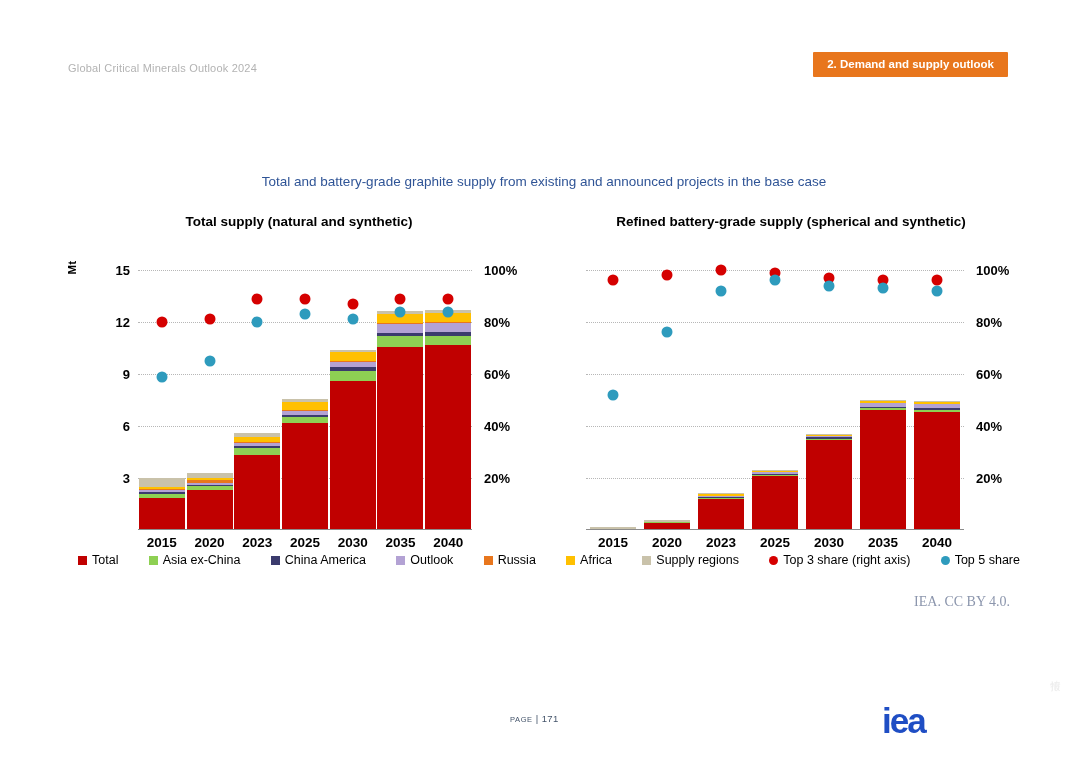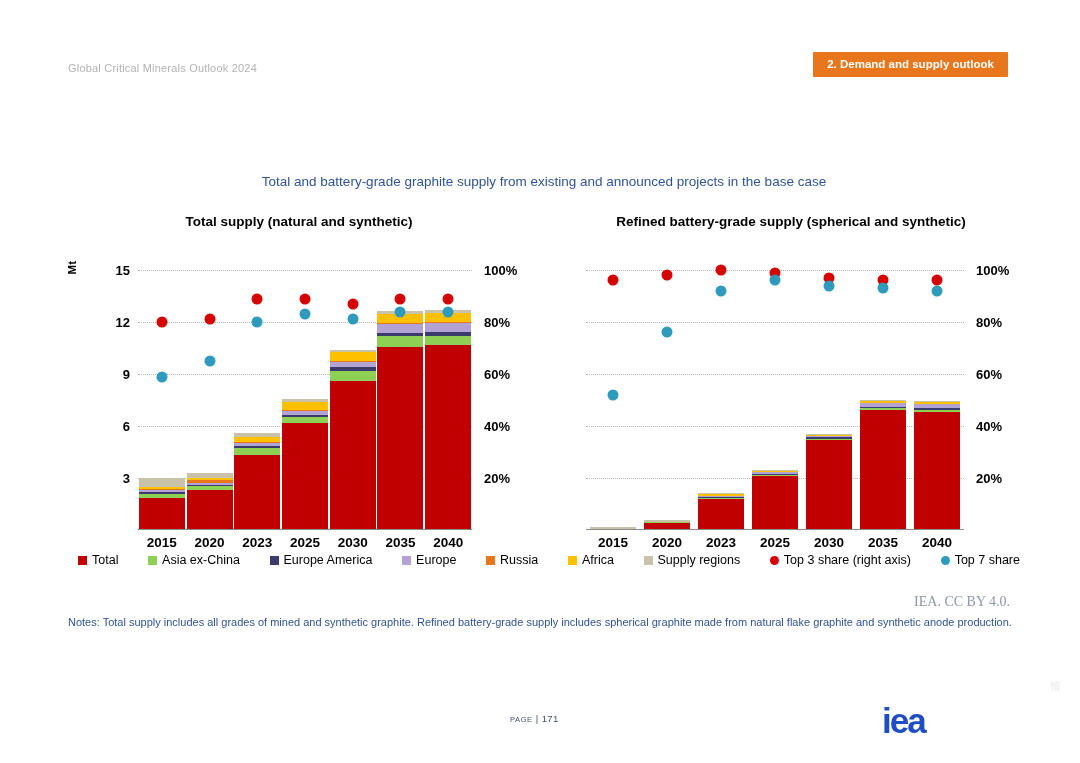--- a/index.html
+++ b/index.html
@@ -417,49 +417,48 @@
       <div class="leg-item">
         <span class="leg-sq" style="background: rgb(192, 0, 0);"></span>
         <span>Total</span>
       </div>
       <div class="leg-item">
         <span class="leg-sq" style="background: rgb(142, 208, 83);"></span>
         <span>Asia ex-China</span>
       </div>
       <div class="leg-item">
         <span class="leg-sq" style="background: rgb(59, 59, 109);"></span>
-        <span>Europe America</span>
+        <span>China America</span>
       </div>
       <div class="leg-item">
         <span class="leg-sq" style="background: rgb(179, 162, 212);"></span>
-        <span>Europe</span>
+        <span>Outlook</span>
       </div>
       <div class="leg-item">
         <span class="leg-sq" style="background: rgb(232, 118, 29);"></span>
         <span>Russia</span>
       </div>
       <div class="leg-item">
         <span class="leg-sq" style="background: rgb(255, 192, 0);"></span>
         <span>Africa</span>
       </div>
       <div class="leg-item">
         <span class="leg-sq" style="background: rgb(201, 194, 170);"></span>
         <span>Supply regions</span>
       </div>
       <div class="leg-item">
         <span class="leg-dot" style="background: rgb(213, 0, 0);"></span>
         <span>Top 3 share (right axis)</span>
       </div>
       <div class="leg-item">
         <span class="leg-dot" style="background: rgb(46, 155, 189);"></span>
-        <span>Top 7 share</span>
+        <span>Top 5 share</span>
       </div>
     </div>
 
   <div class="cc">IEA. CC BY 4.0.</div>
-  <div class="notes">Notes: Total supply includes all grades of mined and synthetic graphite. Refined battery-grade supply includes spherical graphite made from natural flake graphite and synthetic anode production.</div>
 
   <div class="page-num"><span class="pg">PAGE</span><span> | </span><span>171</span></div>
 
   <div class="ieatext">iea</div>
   <div class="wm-vert">情报</div>
 
 </div>
 
 </body></html>

